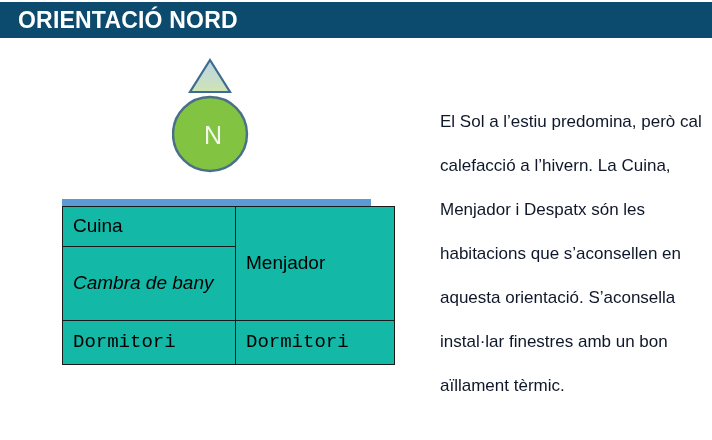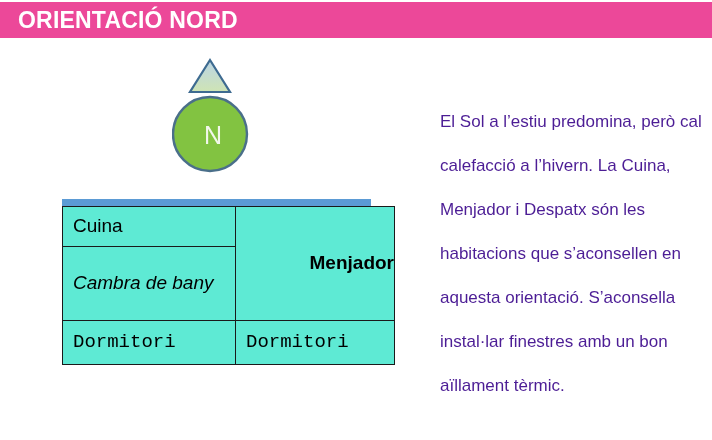--- a/index.html
+++ b/index.html
@@ -16,21 +16,21 @@
     color: #000000;
   }
 
   
   #header-band {
     position: absolute;
     left: 0;
     top: 2px;
     width: 712px;
     height: 36px;
-    background: #ec4899;
+    background: #0c4a6e;
   }
   #header-title {
     position: absolute;
     left: 18px;
     top: 50%;
     transform: translateY(-50%);
     font-size: 23px;
     font-weight: bold;
     color: #ffffff;
     letter-spacing: 0.2px;
@@ -78,40 +78,40 @@
     width: 310px;
     border-collapse: collapse;
     table-layout: fixed;
   }
   #room-table td {
     border: 1px solid #1a1a1a;
     font-size: 19px;
     padding: 4px 0 5px 10px;
     vertical-align: middle;
     line-height: 28px;
-    background: #5eead4;
+    background: #14b8a6;
   }
   .col-left  { width: 162px; }
   .col-right { width: 148px; }
 
   .row-cuina td          { height: 30px; }
   .row-bany  td          { height: 64px; font-style: italic; }
   .row-dormitori td      { height: 34px; border-top: 2px solid #3a3a3a; font-family: Liberation Mono, monospace; }
-  .cell-menjador         { text-align: right; padding-left: 14px; font-weight: bold; }
+  .cell-menjador         { text-align: left; padding-left: 14px; }
   .cell-dormitori-right  { padding-left: 14px; }
 
   
   #description {
     position: absolute;
     left: 440px;
     top: 100px;
     width: 262px;
     font-size: 17px;
     line-height: 44px;
-    color: #4c1d95;
+    color: #0f172a;
     text-align: left;
   }
 </style>
 </head>
 <body>
 
 <div id="header-band">
   <div id="header-title">ORIENTACIÓ NORD</div>
 </div>
 

